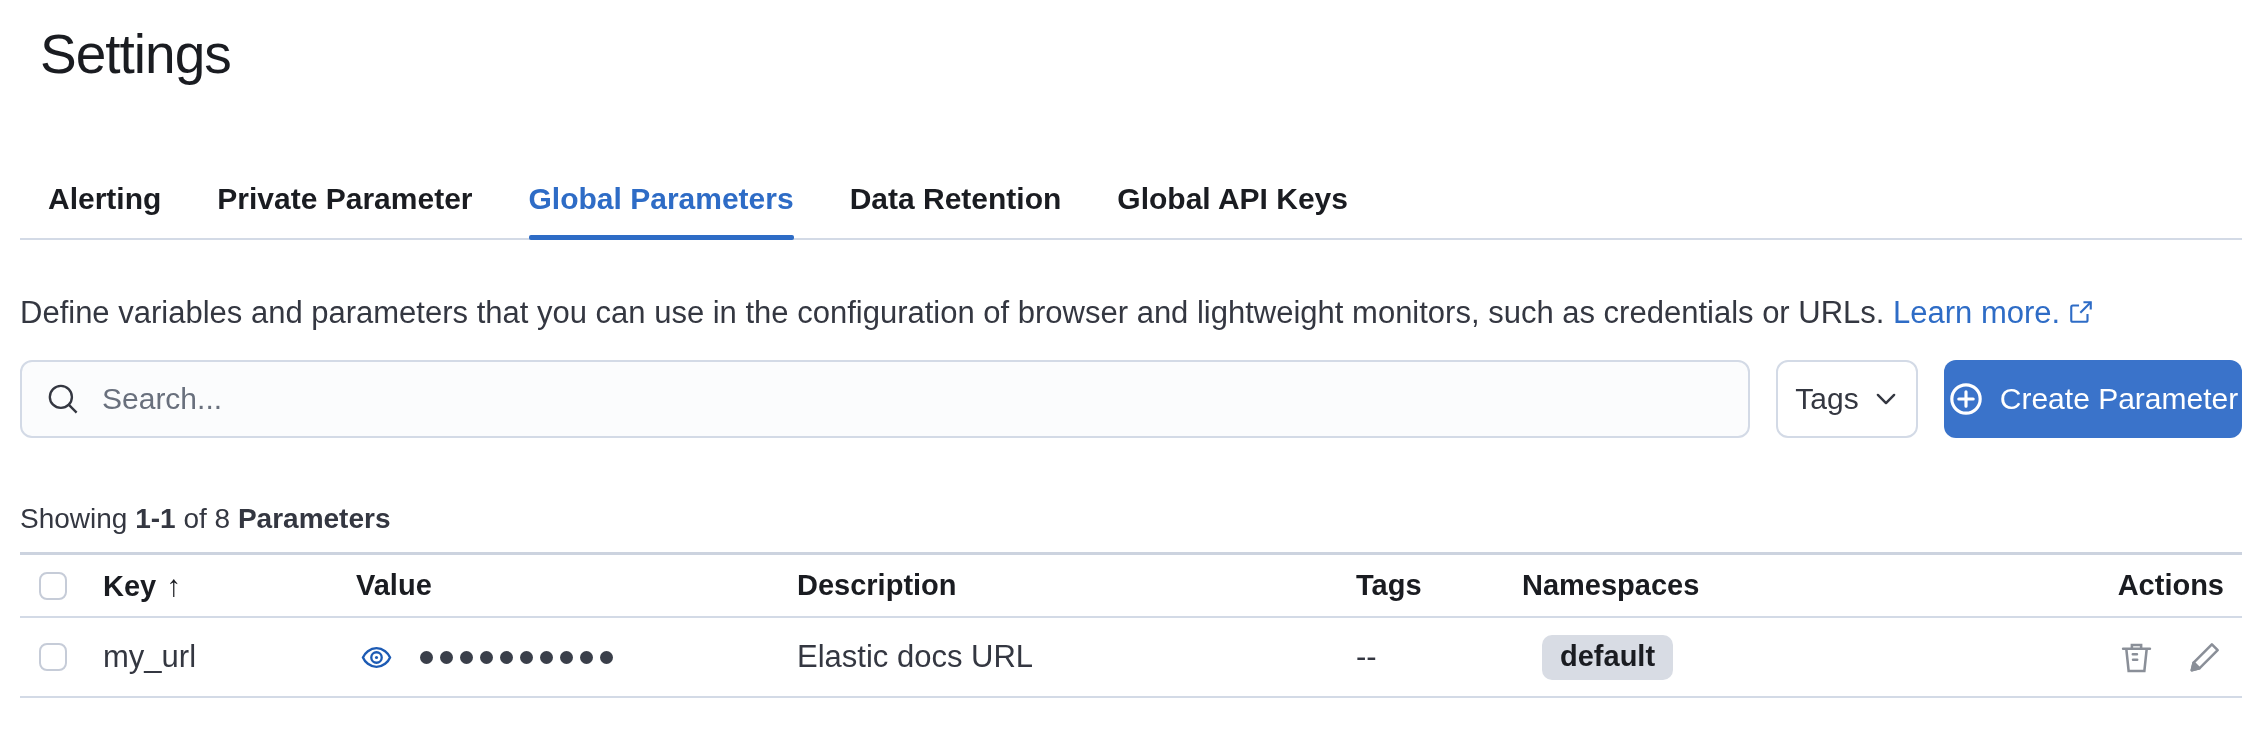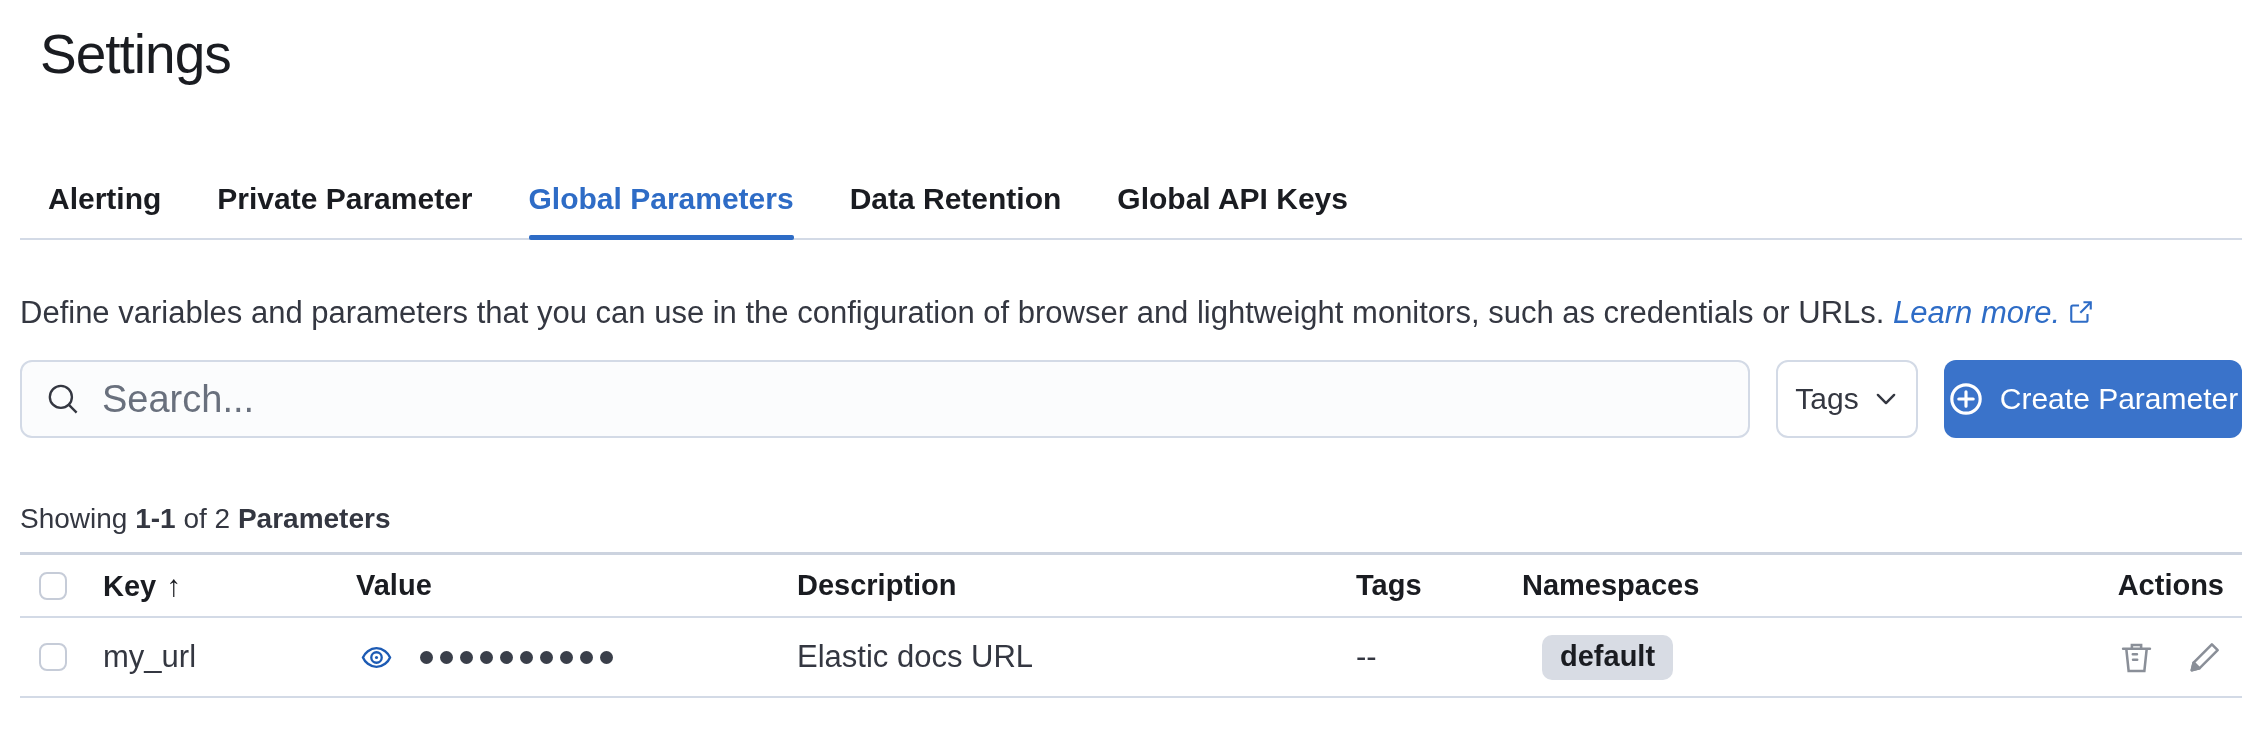--- a/index.html
+++ b/index.html
@@ -59,21 +59,20 @@
     margin-top:50px;
     font-size:31px;
     line-height:46px;
     color:var(--text-body);
     max-width:2226px;
   }
   .description a{
     color:var(--accent);
     text-decoration:none;
     cursor:pointer;
-    font-style:italic;
   }
   .ext-icon{display:inline-block;vertical-align:-2px;margin-left:8px;color:var(--accent);}
 
   .controls{
     margin-top:22px;
     display:flex;
     align-items:center;
     gap:26px;
   }
   .search-box{
@@ -83,21 +82,21 @@
     border:2px solid var(--border);
     border-radius:12px;
     display:flex;
     align-items:center;
     padding:0 24px;
   }
   .search-box svg{flex:0 0 auto;color:var(--text-body);}
   .search-box input{
     border:none;outline:none;background:transparent;
     font-family:inherit;
-    font-size:38px;
+    font-size:30px;
     color:var(--text-body);
     margin-left:22px;
     width:100%;
   }
   .search-box input::placeholder{color:var(--placeholder);}
 
   .tags-btn{
     width:142px;height:78px;
     background:#fff;
     border:2px solid var(--border);
@@ -236,21 +235,21 @@
         <circle cx="8" cy="8" r="6.3"></circle>
         <path d="M8 4.8v6.4M4.8 8h6.4"></path>
       </svg>
       <span>Create Parameter</span>
     </button>
   </div>
 
   <div class="summary">
     <span>Showing</span>
     <b>1-1</b>
-    <span>of 2</span>
+    <span>of 8</span>
     <b>Parameters</b>
   </div>
 
   <div class="param-table">
 
     <div class="t-head">
       <div class="col-check">
         <div class="checkbox"></div>
       </div>
       <div class="col-key">

